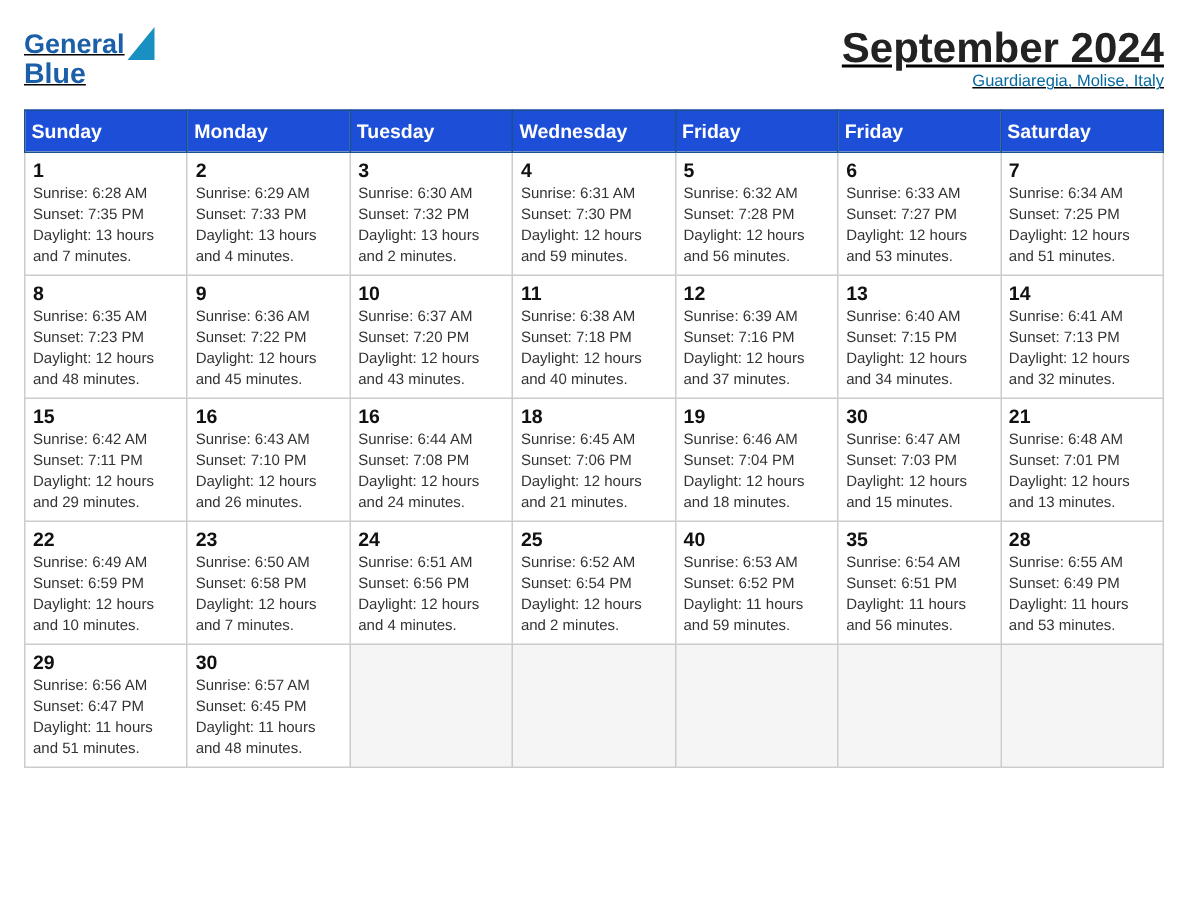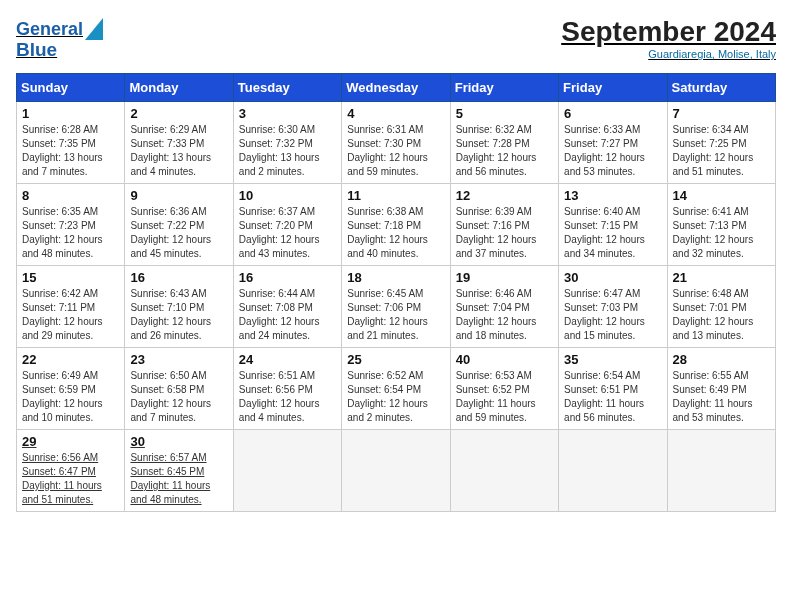--- a/index.html
+++ b/index.html
@@ -54,21 +54,20 @@
       font-size: 10.5px;
       color: #333;
       height: 80px;
       background: #fff;
     }
     tbody tr td.empty {
       background: #f5f5f5;
     }
     tbody tr:last-child td {
       height: 70px;
-      text-decoration: underline;
     }
     .day-number {
       font-size: 13px;
       font-weight: bold;
       margin-bottom: 2px;
       color: #111;
     }
     .cell-info {
       font-size: 10px;
       line-height: 1.4;

